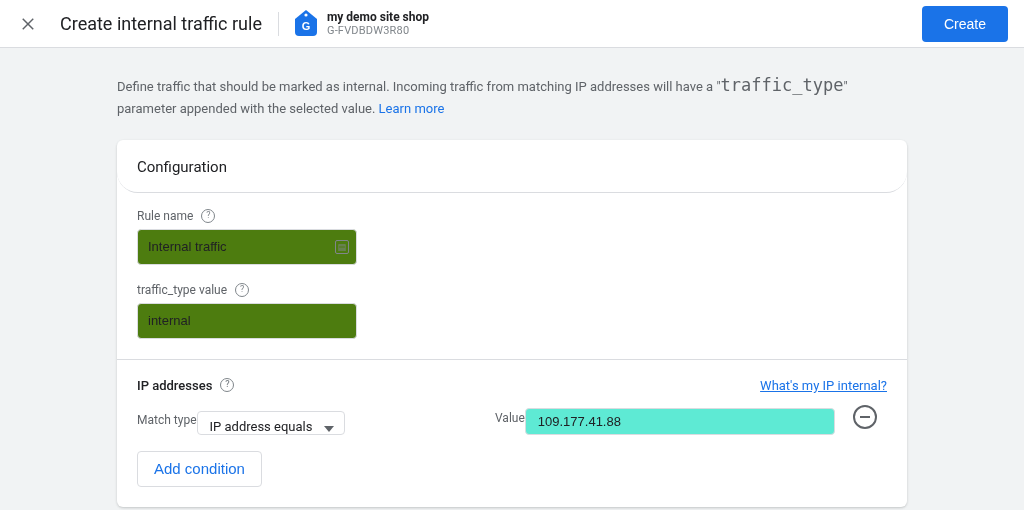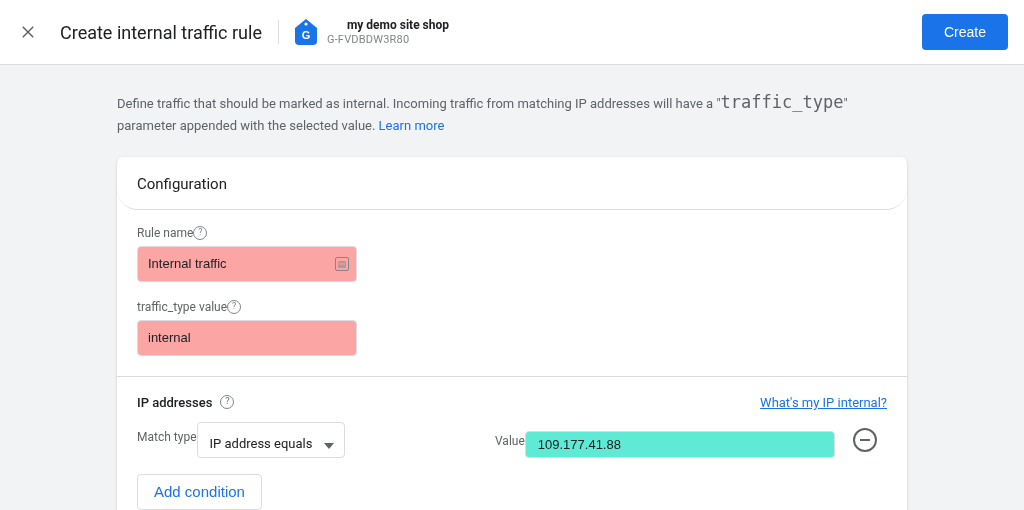--- a/index.html
+++ b/index.html
@@ -11,40 +11,40 @@
     --accent:#1a73e8;
     --link:#1a73e8;
     --card-bg:#ffffff;
   }
   *{box-sizing:border-box;}
   html,body{margin:0;padding:0;height:100%;font-family:Roboto,"Helvetica Neue",Arial,sans-serif;background:#fff;}
   body{width:1024px;min-height:510px;overflow:hidden;}
 
   
   .topbar{
-    display:flex;align-items:center;height:65px;padding:0 16px;
+    display:flex;align-items:center;height:48px;padding:0 16px;
     border-bottom:1px solid var(--divider);background:#fff;
   }
   .topbar .close{
     width:24px;height:24px;display:flex;align-items:center;justify-content:center;
     color:var(--text-secondary);cursor:pointer;margin-right:20px;flex:0 0 auto;
   }
   .topbar .title{
     font-size:18px;color:var(--text-primary);font-weight:400;white-space:nowrap;
   }
   .topbar .vdiv{
     width:1px;height:24px;background:var(--divider);margin:0 16px;flex:0 0 auto;
   }
   .topbar .property{display:flex;align-items:center;min-width:0;}
   .tag-icon{
     width:22px;height:26px;position:relative;margin-right:10px;flex:0 0 auto;
   }
   .tag-icon svg{display:block;}
   .property-text{display:flex;flex-direction:column;line-height:1.2;}
-  .property-name{font-size:12px;font-weight:700;color:var(--text-primary);margin-left:20px;}
+  .property-name{font-size:12px;font-weight:700;color:var(--text-primary);}
   .property-id{font-size:11px;color:var(--text-tertiary);letter-spacing:.2px;}
   .topbar .spacer{flex:1 1 auto;}
   .create-btn{
     background:var(--accent);color:#fff;border:none;border-radius:4px;
     height:36px;padding:9px 22px;font-size:14px;font-weight:500;cursor:pointer;
   }
 
   
   .page{
     background:var(--page-bg);width:100%;min-height:calc(510px - 48px);
@@ -71,49 +71,49 @@
   .card-header{
     padding:18px 20px 16px;font-size:15px;color:var(--text-primary);
     border-bottom:1px solid var(--divider);
     border-radius:21px;
   }
   .card-body{padding:16px 20px 20px;}
   .sect-divider{height:1px;background:var(--divider);margin:20px -20px 18px;}
 
   .field-label{
     font-size:12px;color:var(--text-secondary);display:flex;align-items:center;
-    gap:0;margin-bottom:6px;
+    gap:8px;margin-bottom:6px;
   }
   .help-icon{
     width:14px;height:14px;border:1.2px solid var(--text-tertiary);border-radius:50%;
     display:inline-flex;align-items:center;justify-content:center;
     font-size:9px;color:var(--text-tertiary);line-height:1;cursor:pointer;
   }
   .text-input{
     width:220px;height:36px;border:1px solid var(--divider);border-radius:4px;
-    padding:0 10px;font-size:13px;color:var(--text-primary);outline:none;background:#fca5a5;
+    padding:0 10px;font-size:13px;color:var(--text-primary);outline:none;background:#4d7c0f;
   }
   .field{margin-bottom:18px;}
 
   
   .ip-header{
     display:flex;align-items:center;justify-content:space-between;margin-bottom:12px;
   }
   .ip-header-left{
     display:flex;align-items:flex-start;gap:8px;font-size:13px;font-weight:500;
     color:var(--text-primary);
   }
   .ip-link{font-size:13px;color:var(--link);text-decoration:underline;cursor:pointer;}
 
   .ip-row{display:flex;align-items:flex-end;gap:18px;}
   .ip-col{display:flex;flex-direction:row;}
   .ip-col.match{width:340px;}
   .ip-col.value{width:340px;}
   .select{
-    position:relative;height:36px;border:1px solid var(--divider);border-radius:4px;
+    position:relative;height:24px;border:1px solid var(--divider);border-radius:4px;
     display:flex;align-items:center;padding:7px 32px 0 12px;font-size:13px;
     color:var(--text-primary);background:#fff;cursor:pointer;
   }
   .select .chevron{
     position:absolute;right:10px;top:50%;transform:translateY(-50%);
     width:10px;height:6px;color:var(--text-secondary);
   }
   .value-input{
     width:100%;height:27px;border:1px solid var(--divider);border-radius:4px;
     padding:0 12px;font-size:13px;color:var(--text-primary);outline:none;background:#5eead4;

